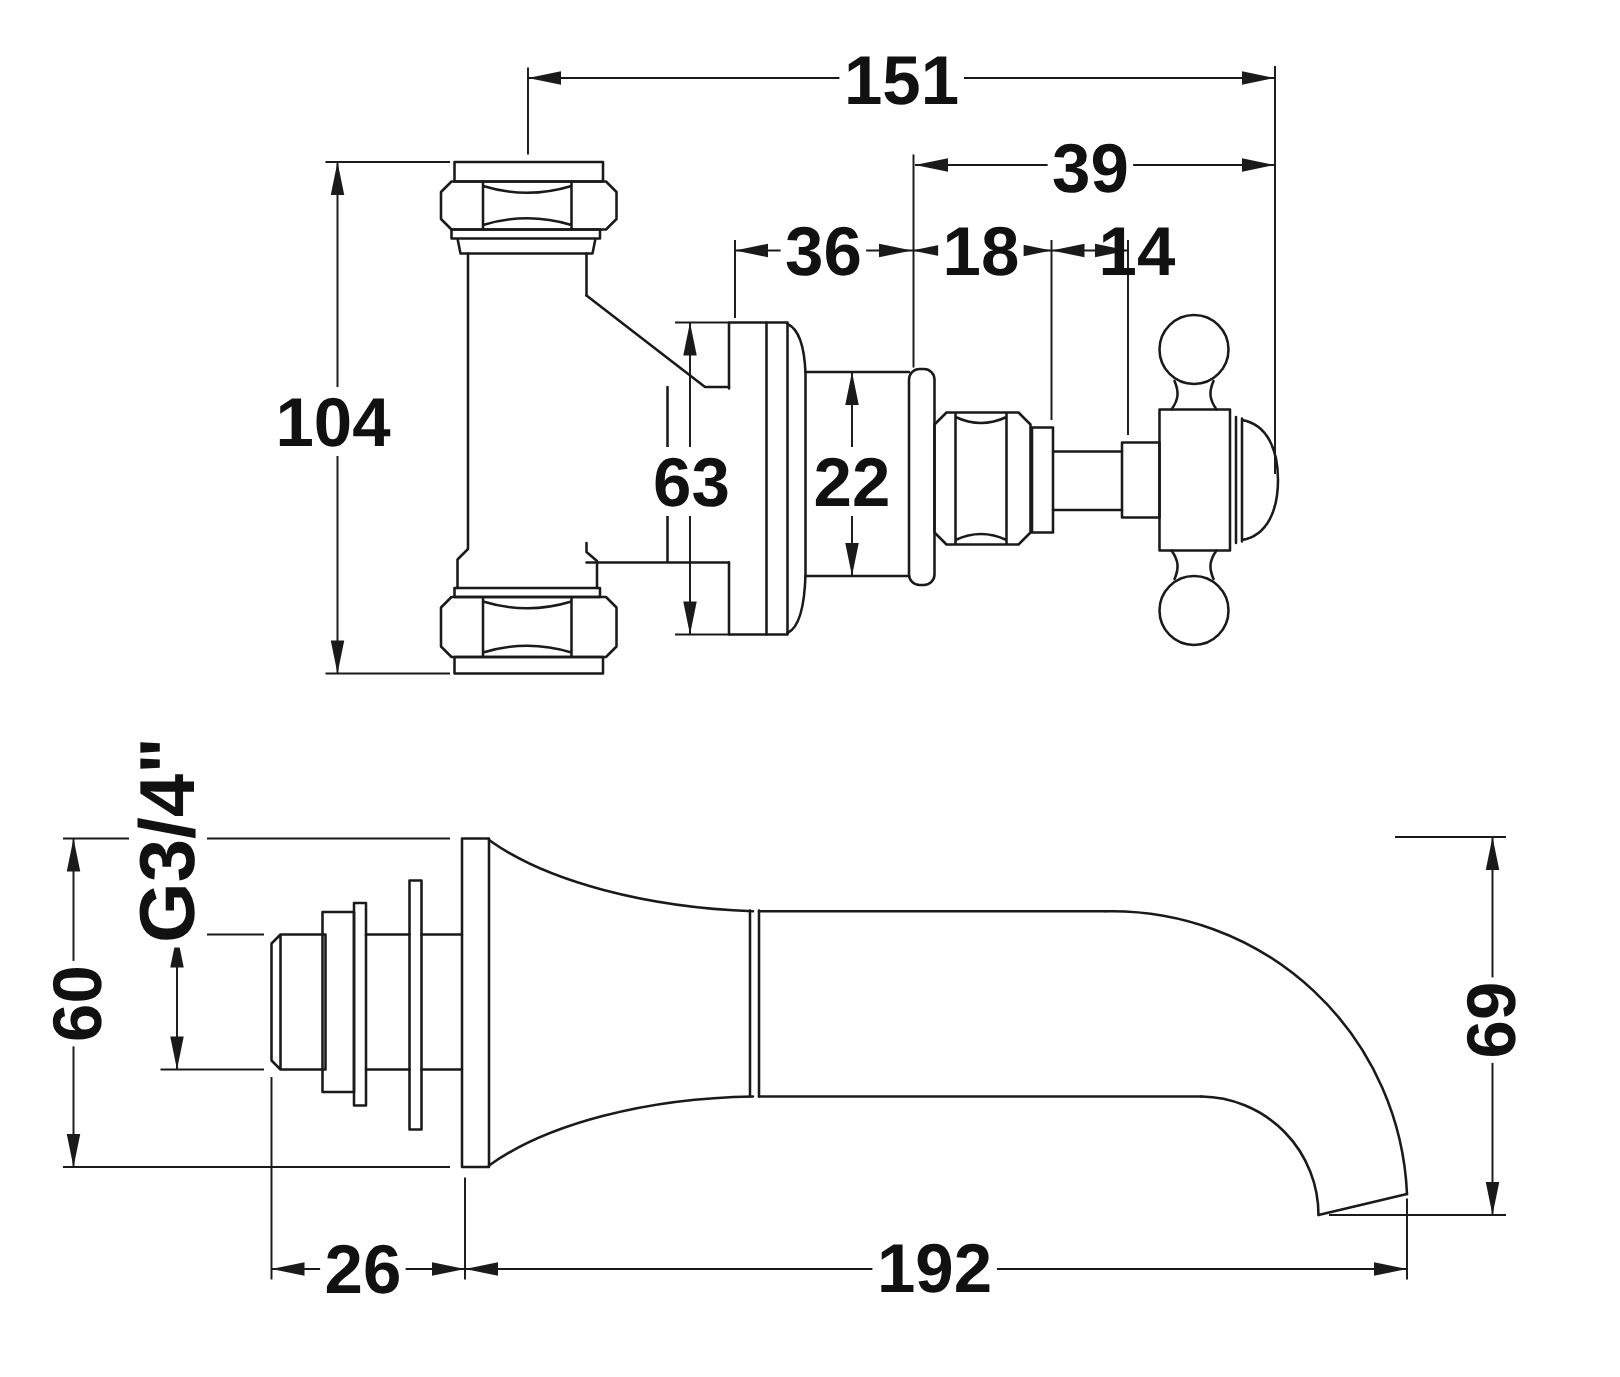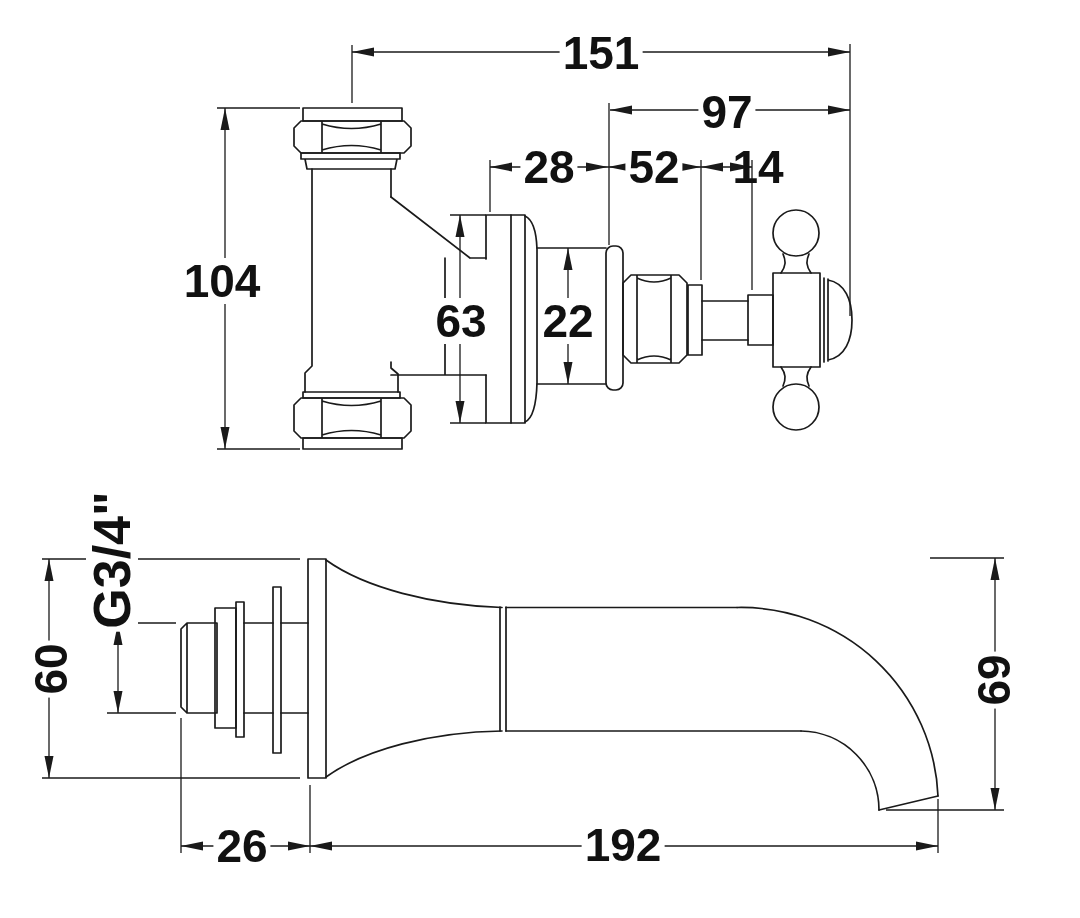--- a/index.html
+++ b/index.html
@@ -137,23 +137,23 @@
 
     <path class="thin" d="M995,558 V810"></path>
     <polygon class="arrow" points="995,558 990.5,580 999.5,580"></polygon>
     <polygon class="arrow" points="995,810 990.5,788 999.5,788"></polygon>
     <path class="thin" d="M930,558 H1004"></path>
     <path class="thin" d="M886,810 H1004"></path>
   </g>
 </svg>
 
   <div class="dim-label" style="left:601px;top:53px;">151</div>
-  <div class="dim-label" style="left:727px;top:112px;">97</div>
-  <div class="dim-label" style="left:549px;top:167px;">28</div>
-  <div class="dim-label" style="left:654px;top:167px;">52</div>
+  <div class="dim-label" style="left:727px;top:112px;">39</div>
+  <div class="dim-label" style="left:549px;top:167px;">36</div>
+  <div class="dim-label" style="left:654px;top:167px;">18</div>
   <div class="dim-label nobg" style="left:758px;top:167px;">14</div>
   <div class="dim-label" style="left:222px;top:281px;">104</div>
   <div class="dim-label" style="left:461px;top:321px;">63</div>
   <div class="dim-label" style="left:568px;top:321px;">22</div>
   <div class="dim-label rot big" style="left:112px;top:560px;">G3/4"</div>
   <div class="dim-label rot" style="left:51px;top:669px;">60</div>
   <div class="dim-label" style="left:242px;top:846px;">26</div>
   <div class="dim-label" style="left:623px;top:845px;">192</div>
   <div class="dim-label rot" style="left:994px;top:680px;">69</div>
 

